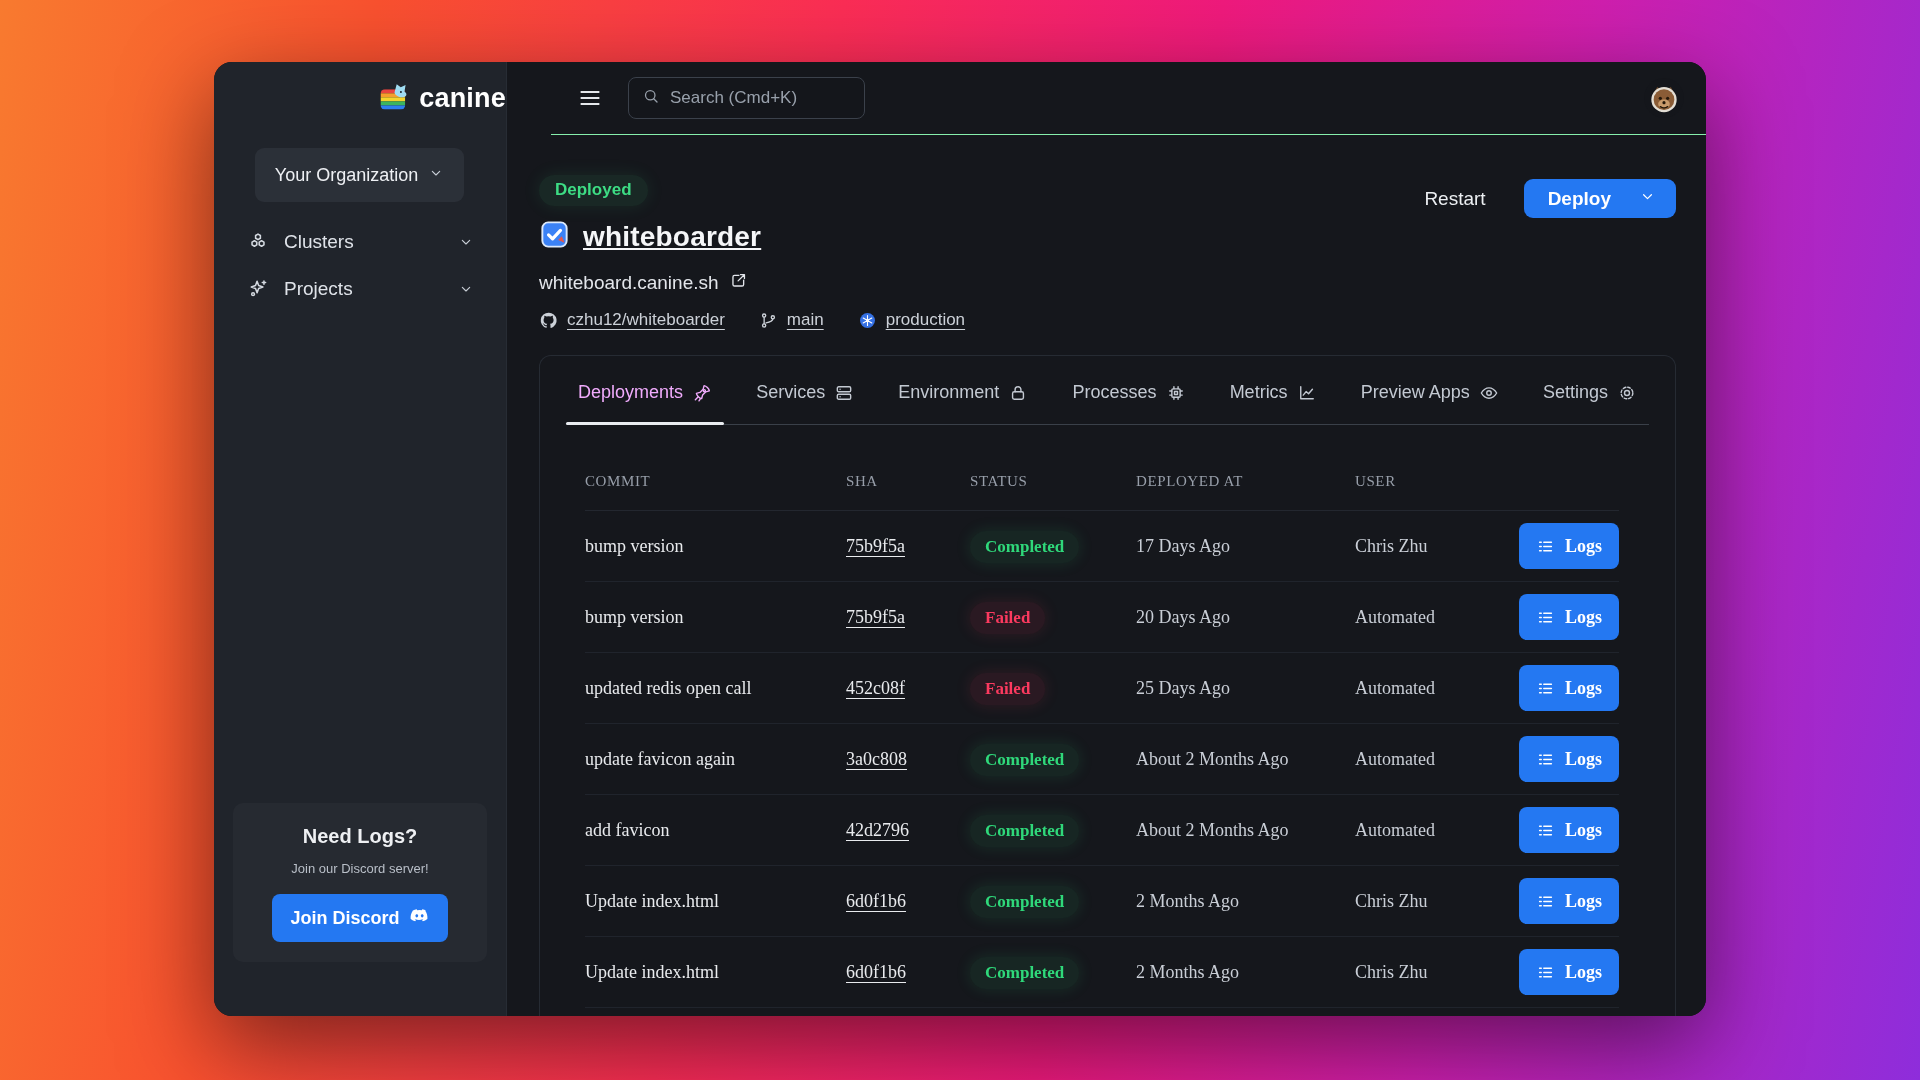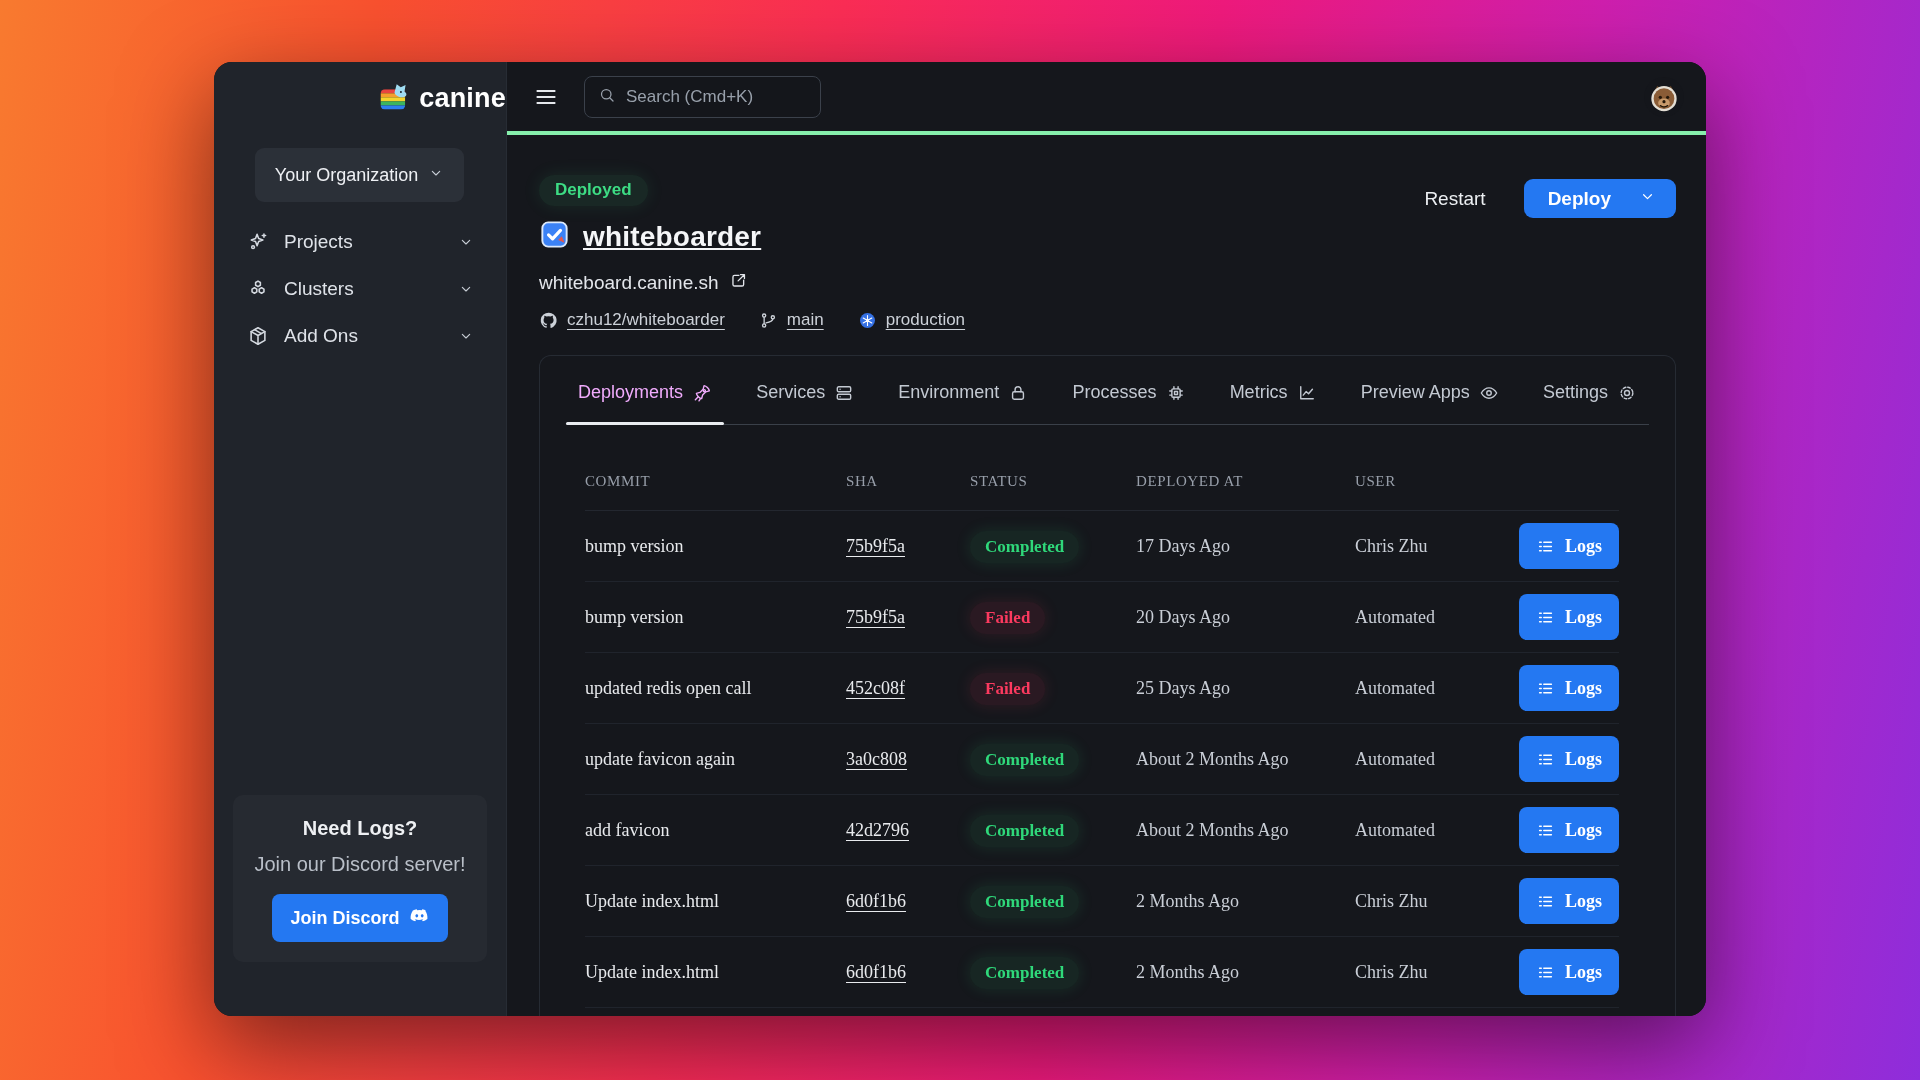--- a/index.html
+++ b/index.html
@@ -22,27 +22,27 @@
   .org-btn { margin:14px 42px 0 41px; height:54px; border-radius:9px; background:#2b3038; color:#eef0f4;
     display:flex; align-items:center; justify-content:center; gap:10px; font-size:18px; cursor:pointer; }
   .org-btn .chev svg { width:16px; height:16px; color:#c6ccd4; }
   .nav { margin-top:18px; padding:0 32px 0 33px; display:flex; flex-direction:column; gap:3px; }
   .nav-item { height:44px; display:flex; align-items:center; gap:15px; color:#dfe3e9; font-size:19px; cursor:pointer; border-radius:8px; }
   .nav-item .nicon svg { width:22px; height:22px; color:#d4d9e0; display:block; }
   .nav-item .chev { margin-left:auto; }
   .nav-item .chev svg { width:16px; height:16px; color:#c6ccd4; display:block; }
   .help-card { margin:auto 19px 0 19px; background:#262a31; border-radius:10px; padding:22px 14px 20px; text-align:center; }
   .help-title { font-size:20px; font-weight:700; color:#eef0f3; }
-  .help-sub { margin-top:13px; font-size:20px; color:#b9bfc8; }
+  .help-sub { margin-top:13px; font-size:13px; color:#b9bfc8; }
   .discord-btn { margin-top:18px; display:inline-flex; align-items:center; gap:9px; background:#2478f2; color:#fff;
     border:none; border-radius:8px; padding:11px 18px; font-size:18px; font-weight:700; cursor:pointer; font-family:inherit; }
   .discord-btn svg { width:21px; height:21px; }
   
   .main { flex:1; display:flex; flex-direction:column; background:#15171c; min-width:0; }
-  .topbar { height:73px; flex:none; border-bottom:4px solid #86efac; display:flex; align-items:center; padding:0 22px 0 26px; gap:25px; }
+  .topbar { height:73px; flex:none; border-bottom:1px solid #86efac; display:flex; align-items:center; padding:0 22px 0 26px; gap:25px;margin-left:44px; }
   .hamburger svg { width:26px; height:26px; color:#e5e8ec; display:block; cursor:pointer; }
   .searchbox { width:237px; height:42px; border:1px solid #3b414b; border-radius:8px; background:#14161b;
     display:flex; align-items:center; gap:10px; padding:0 13px; }
   .searchbox svg { width:18px; height:18px; color:#98a0ab; flex:none; }
   .searchbox input { flex:1; min-width:0; background:transparent; border:none; outline:none; color:#d7dbe1; font-size:17px; font-family:inherit; }
   .searchbox input::placeholder { color:#98a0ab; }
   .avatar { margin-left:auto; width:40px; height:40px; border-radius:50%; overflow:hidden; cursor:pointer; }
   .avatar svg { width:40px; height:40px; display:block; }
   
   .content { flex:1; min-height:0; padding:40px 30px 0 32px; position:relative; display:flex; flex-direction:column; }
@@ -111,55 +111,41 @@
     <div class="org-btn">
       <span>Your Organization</span>
       <span class="chev"><svg viewBox="0 0 24 24" fill="none" stroke="currentColor" stroke-width="1.7" stroke-linecap="round" stroke-linejoin="round">
             <path d="M6.5 9.5l5.5 5.5 5.5-5.5"></path>
           </svg></span>
     </div>
     <nav class="nav">
         <div class="nav-item">
           <span class="nicon">
             <svg viewBox="0 0 24 24" fill="none" stroke="currentColor" stroke-width="1.7" stroke-linecap="round" stroke-linejoin="round">
-              <path d="M11 3.5l1.7 4.6 4.6 1.7-4.6 1.7L11 16.1l-1.7-4.6-4.6-1.7 4.6-1.7z"></path>
-              <path d="M18.5 3.2v3.6M16.7 5h3.6"></path>
-              <circle cx="6.6" cy="17.6" r="1.5"></circle>
-            </svg>
-          </span>
-          <span>Projects</span>
-          <span class="chev">
-            <svg viewBox="0 0 24 24" fill="none" stroke="currentColor" stroke-width="1.7" stroke-linecap="round" stroke-linejoin="round">
-              <path d="M6.5 9.5l5.5 5.5 5.5-5.5"></path>
-            </svg>
-          </span>
-        </div>
-        <div class="nav-item">
-          <span class="nicon">
-            <svg viewBox="0 0 24 24" fill="none" stroke="currentColor" stroke-width="1.7" stroke-linecap="round" stroke-linejoin="round">
               <path d="M12 3.4l2.6 1.5v3L12 9.4 9.4 7.9v-3z"></path>
               <path d="M8.1 10.6l2.6 1.5v3l-2.6 1.5-2.6-1.5v-3z"></path>
               <path d="M15.9 10.6l2.6 1.5v3l-2.6 1.5-2.6-1.5v-3z"></path>
             </svg>
           </span>
           <span>Clusters</span>
           <span class="chev">
             <svg viewBox="0 0 24 24" fill="none" stroke="currentColor" stroke-width="1.7" stroke-linecap="round" stroke-linejoin="round">
               <path d="M6.5 9.5l5.5 5.5 5.5-5.5"></path>
             </svg>
           </span>
         </div>
         <div class="nav-item">
           <span class="nicon">
             <svg viewBox="0 0 24 24" fill="none" stroke="currentColor" stroke-width="1.7" stroke-linecap="round" stroke-linejoin="round">
-              <path d="M12 3l7.5 4.2v9.6L12 21l-7.5-4.2V7.2z"></path>
-              <path d="M4.5 7.2L12 11.4l7.5-4.2M12 11.4V21M8.2 5.1l7.6 4.3"></path>
+              <path d="M11 3.5l1.7 4.6 4.6 1.7-4.6 1.7L11 16.1l-1.7-4.6-4.6-1.7 4.6-1.7z"></path>
+              <path d="M18.5 3.2v3.6M16.7 5h3.6"></path>
+              <circle cx="6.6" cy="17.6" r="1.5"></circle>
             </svg>
           </span>
-          <span>Add Ons</span>
+          <span>Projects</span>
           <span class="chev">
             <svg viewBox="0 0 24 24" fill="none" stroke="currentColor" stroke-width="1.7" stroke-linecap="round" stroke-linejoin="round">
               <path d="M6.5 9.5l5.5 5.5 5.5-5.5"></path>
             </svg>
           </span>
         </div>
       </nav>
     <div class="help-card">
       <div class="help-title">Need Logs?</div>
       <div class="help-sub">Join our Discord server!</div>

